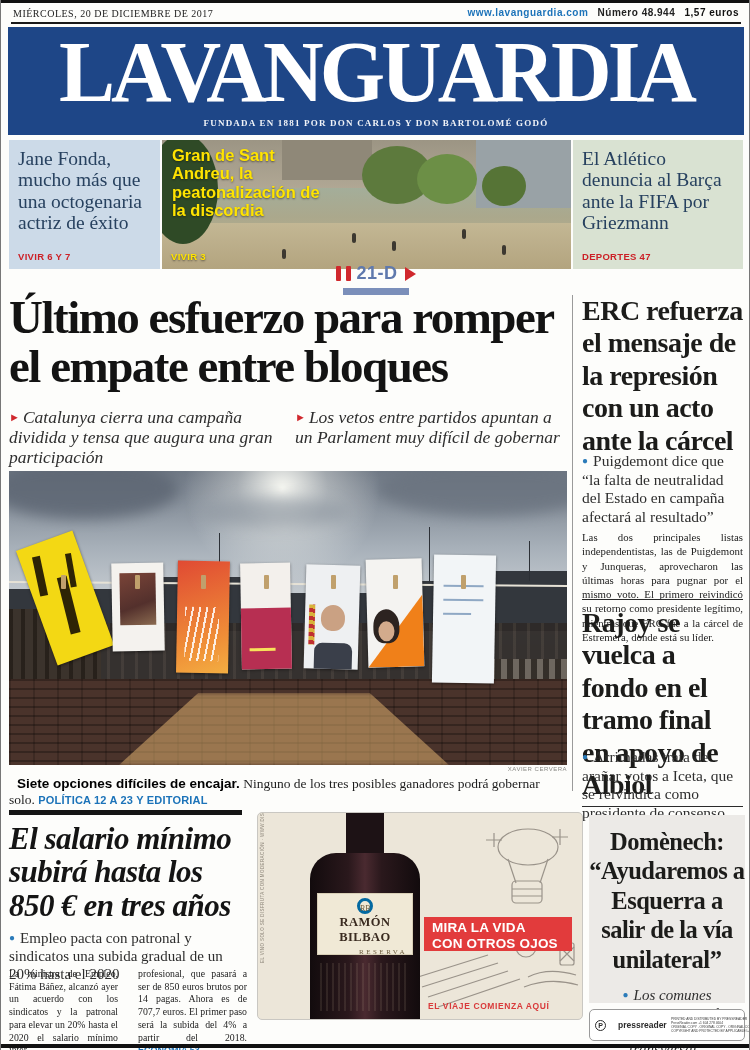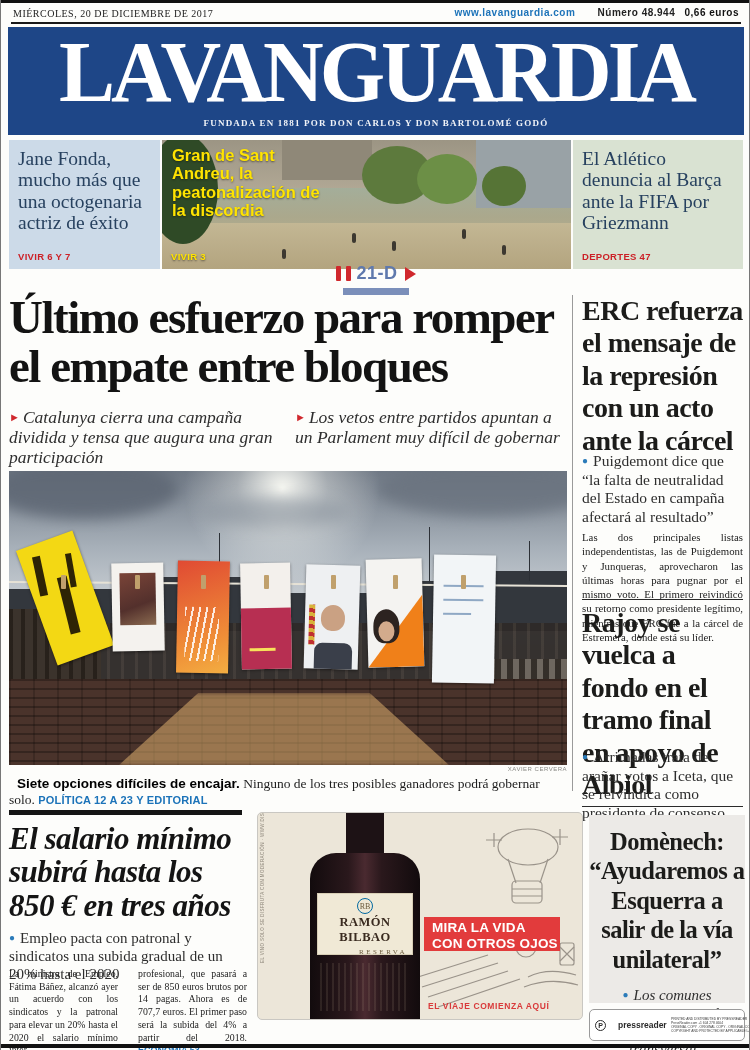--- a/index.html
+++ b/index.html
@@ -7,21 +7,21 @@
   body { width:750px; height:1050px; font-family:"Liberation Serif", serif; }
   .page { position:relative; width:750px; height:1050px; background:#fdfdfb; border-left:1px solid #777; border-right:1px solid #777; overflow:hidden; }
   .toprule { position:absolute; top:0; left:0; width:750px; height:3px; background:#111; }
   .bottomrule { position:absolute; top:1044px; left:0; width:750px; height:4px; background:#111; }
 
   
   .topbar { position:absolute; top:6px; left:10px; width:730px; height:18px; border-bottom:2px solid #1a1a1a; font-size:10px; letter-spacing:.5px; color:#222; }
   .topbar .date { position:absolute; left:2px; top:2px; font-family:"Liberation Serif",serif; }
   .topbar .right { position:absolute; right:2px; top:1px; font-family:"Liberation Sans",sans-serif; font-weight:bold; font-size:10px; }
   .topbar .web { color:#1c73b9; }
-  .topbar .num { color:#222; margin-left:19px;text-align:right; }
+  .topbar .num { color:#222; margin-left:6px;text-align:right; }
   .topbar .price { color:#111; margin-left:6px; }
 
   
   .masthead { position:absolute; top:27px; left:7px; width:736px; height:108px; background:#1e4687; text-align:center; }
   .masthead .title { position:absolute; top:-4px; left:0; width:100%; color:#fff; font-family:"Liberation Serif",serif; font-weight:bold; font-size:84px; letter-spacing:-4px; word-spacing:-18px; transform:scaleY(1.04); }
   .masthead .founded { position:absolute; bottom:7px; width:100%; color:#f0f3f8; font-family:"Liberation Serif",serif; font-weight:bold; font-size:9px; letter-spacing:1.2px; }
 
   
   .teaser { position:absolute; top:140px; height:129px; }
   .teaser .kicker { position:absolute; left:9px; bottom:7px; font-family:"Liberation Sans",sans-serif; font-weight:bold; font-size:9.5px; color:#cc2127; letter-spacing:.3px; }
@@ -123,25 +123,25 @@
   .salary-body .col { width:114px; }
   .body-ref { font-family:"Liberation Sans",sans-serif; font-weight:bold; color:#1c73b9; font-size:9px; }
 
   
   .ad { position:absolute; left:256px; top:812px; width:326px; height:208px; background:#ece6d9; border:1px solid #c9c7c2; border-radius:5px; overflow:hidden; }
   .ad .side-text { position:absolute; left:2px; top:150px; transform:rotate(-90deg); transform-origin:left top; font-family:"Liberation Sans",sans-serif; font-size:4.5px; color:#8d867a; letter-spacing:.4px; white-space:nowrap; }
   .bottle { position:absolute; left:52px; top:-8px; width:110px; height:230px; }
   .bottle .neck { position:absolute; left:36px; top:0; width:38px; height:58px; background:#1d1215; }
   .bottle .body { position:absolute; left:0; top:48px; width:110px; height:182px; background:linear-gradient(90deg,#120b0d 0%,#2a181c 35%,#4a2a30 50%,#2a181c 65%,#120b0d 100%); border-radius:26px 26px 0 0; }
   .bottle .label { position:absolute; left:7px; top:88px; width:96px; height:62px; background:#f0e9d6; border:1px solid #d8cfb6; text-align:center; }
-  .bottle .crest { width:16px; height:16px; border:1px solid #0369a1; border-radius:50%; margin:4px auto 1px auto; font-size:8px; color:#6b5b3d; line-height:15px; font-family:"Liberation Serif",serif; }
+  .bottle .crest { width:16px; height:16px; border:3px solid #0369a1; border-radius:50%; margin:4px auto 1px auto; font-size:8px; color:#6b5b3d; line-height:15px; font-family:"Liberation Serif",serif; }
   .bottle .brand { font-family:"Liberation Serif",serif; font-weight:bold; font-size:12.5px; color:#3a2b20; letter-spacing:.5px; }
   .bottle .sub { font-size:7px; letter-spacing:2.5px; color:#6b5b3d; margin-top:3px;margin-left:36px; }
   .bottle .etch { position:absolute; left:10px; top:158px; width:90px; height:48px; background:repeating-linear-gradient(90deg, rgba(200,180,150,.25) 0 2px, transparent 2px 6px); opacity:.5; }
-  .ad .banner { position:absolute; left:166px; top:104px; width:136px; height:34px; background:#e23b3c; color:#fff; font-family:"Liberation Sans",sans-serif; font-weight:bold; font-size:13.5px; line-height:1.18; padding:3px 0 0 8px; letter-spacing:.2px; }
+  .ad .banner { position:absolute; left:166px; top:104px; width:148px; height:34px; background:#e23b3c; color:#fff; font-family:"Liberation Sans",sans-serif; font-weight:bold; font-size:13.5px; line-height:1.18; padding:3px 0 0 8px; letter-spacing:.2px; }
   .ad .tagline { position:absolute; left:170px; top:188px; font-family:"Liberation Sans",sans-serif; font-weight:bold; font-size:8.5px; color:#d93a3b; letter-spacing:.6px; }
   .ad svg.sketch { position:absolute; left:150px; top:4px; }
 
   
   .domenech { position:absolute; left:588px; top:815px; width:156px; height:188px; background:#eceae7; text-align:center; padding-top:12px; }
   .domenech .r-hl { font-size:24.5px; line-height:1.2; }
   .domenech .bullet { font-style:italic; font-size:15px; margin-top:12px; padding:0 10px; }
 
   
   .pressbox { position:absolute; left:588px; top:1009px; width:156px; height:32px; background:#fff; border:1px solid #9a9a9a; border-radius:5px; display:flex; align-items:center; padding:0 5px; gap:4px; }
@@ -154,21 +154,21 @@
 <body>
 
 <div class="page">
   <div class="toprule"></div>
 
   <div class="topbar">
     <span class="date">MIÉRCOLES, 20 DE DICIEMBRE DE 2017</span>
     <span class="right">
       <span class="web">www.lavanguardia.com</span>
       <span class="num">Número 48.944</span>
-      <span class="price">0,66 euros</span>
+      <span class="price">1,57 euros</span>
     </span>
   </div>
 
   <div class="masthead">
     <div class="title">LA VANGUARDIA</div>
     <div class="founded">FUNDADA EN 1881 POR DON CARLOS Y DON BARTOLOMÉ GODÓ</div>
   </div>
 
   <div class="teaser t-left">
     <div class="hl">Jane Fonda, mucho más que una octogenaria actriz de éxito</div>

